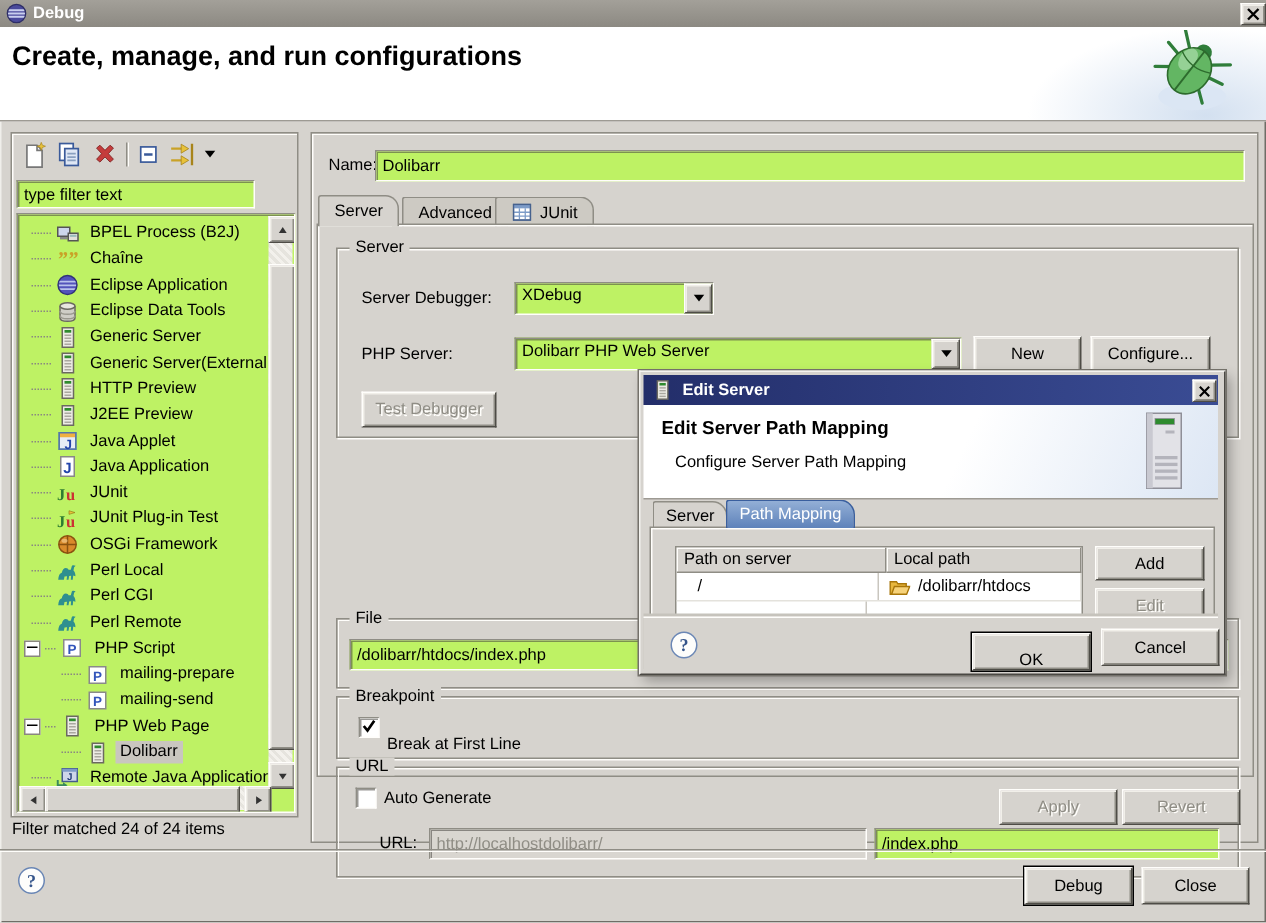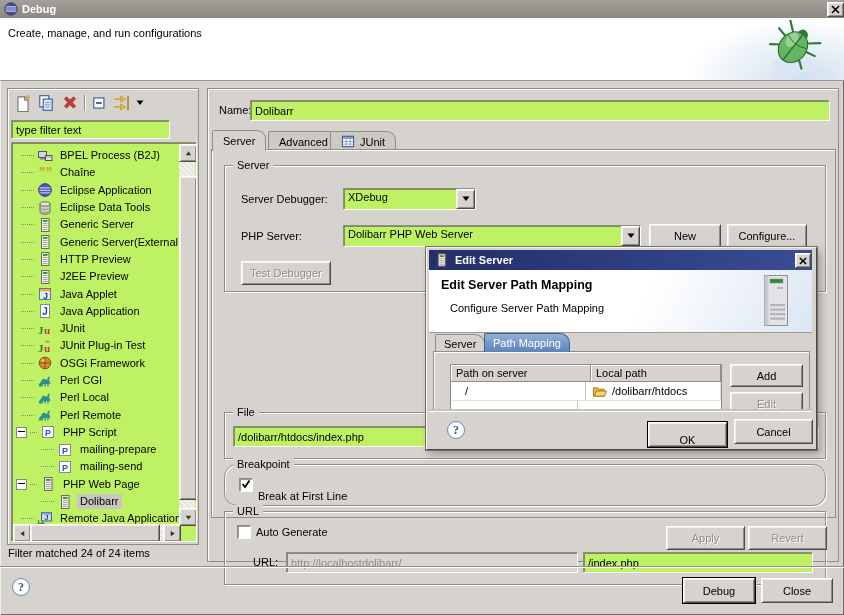--- a/index.html
+++ b/index.html
@@ -80,21 +80,21 @@
         <span style="width:9px;height:9px;display:block;">
           <svg viewBox="0 0 9 9">
             <path d="M1 1l7 7M8 1l-7 7" stroke="#000" stroke-width="1.6"></path>
           </svg>
         </span>
       </span>
   </div>
 
   <div class="abs" style="left:0;top:18px;width:844px;height:62px;background:#fff;border-bottom:1px solid #9d9a93;">
     <div class="abs" style="right:0;top:0;width:160px;height:62px;background:radial-gradient(ellipse at 75% 95%, #d3e0f0 0%, rgba(255,255,255,0) 70%);"></div>
-    <div class="abs" style="left:8px;top:9px;font-size:11px;font-weight:normal;">Create, manage, and run configurations</div>
+    <div class="abs" style="left:8px;top:9px;font-size:18px;font-weight:bold;">Create, manage, and run configurations</div>
     <div class="abs" style="left:763px;top:2px;width:60px;height:58px;">
         <svg viewBox="0 0 64 64">
           <ellipse cx="34" cy="49" rx="25" ry="10" fill="#dbe6f4"></ellipse>
           <g transform="rotate(38 32 30)">
             <g stroke="#2f7d3a" stroke-width="2.4" fill="none" stroke-linecap="round">
               <path d="M22 17L11 8M21 26L7 23M22 34L10 43M42 17L53 8M43 26L57 23M42 34L54 43"></path>
             </g>
             <circle cx="32" cy="13" r="6" fill="#2f7d3a"></circle>
             <ellipse cx="32" cy="30" rx="15" ry="18" fill="#63b663" stroke="#2d6b2d" stroke-width="1.2"></ellipse>
             <ellipse cx="26" cy="24" rx="6" ry="9" fill="#a5d9a5" opacity=".75"></ellipse>
@@ -323,31 +323,31 @@
             <span class="tlabel">OSGi Framework</span>
           </div>
           <div class="trow">
             <span class="tind" style="width:8px"></span>
             <span class="dots"></span>
             <span class="ticon">
               <svg viewBox="0 0 16 16">
                 <path d="M1.8 13.5c.2-2.6 1-4.4 2.4-4.6.4-2 1.4-3.2 2.7-3.2.9 0 1.6.5 2 1.3.4-.2.9-.3 1.3-.2l.7-2.5c.1-.4.5-.6.9-.5l1.6.4-1 .9-.4 2.3c.8.8 1.3 2.1 1.3 3.7l-1.5-.4-.3 2.8h-1.3l.2-2.6-1.3.1-.4 2.5H7.4l.3-2.3-1.7.1-.4 2.2z" fill="#2e8f8f"></path>
               </svg>
             </span>
+            <span class="tlabel">Perl Local</span>
+          </div>
+          <div class="trow">
+            <span class="tind" style="width:8px"></span>
+            <span class="dots"></span>
+            <span class="ticon">
+              <svg viewBox="0 0 16 16">
+                <path d="M1.8 13.5c.2-2.6 1-4.4 2.4-4.6.4-2 1.4-3.2 2.7-3.2.9 0 1.6.5 2 1.3.4-.2.9-.3 1.3-.2l.7-2.5c.1-.4.5-.6.9-.5l1.6.4-1 .9-.4 2.3c.8.8 1.3 2.1 1.3 3.7l-1.5-.4-.3 2.8h-1.3l.2-2.6-1.3.1-.4 2.5H7.4l.3-2.3-1.7.1-.4 2.2z" fill="#2e8f8f"></path>
+              </svg>
+            </span>
             <span class="tlabel">Perl CGI</span>
-          </div>
-          <div class="trow">
-            <span class="tind" style="width:8px"></span>
-            <span class="dots"></span>
-            <span class="ticon">
-              <svg viewBox="0 0 16 16">
-                <path d="M1.8 13.5c.2-2.6 1-4.4 2.4-4.6.4-2 1.4-3.2 2.7-3.2.9 0 1.6.5 2 1.3.4-.2.9-.3 1.3-.2l.7-2.5c.1-.4.5-.6.9-.5l1.6.4-1 .9-.4 2.3c.8.8 1.3 2.1 1.3 3.7l-1.5-.4-.3 2.8h-1.3l.2-2.6-1.3.1-.4 2.5H7.4l.3-2.3-1.7.1-.4 2.2z" fill="#2e8f8f"></path>
-              </svg>
-            </span>
-            <span class="tlabel">Perl Local</span>
           </div>
           <div class="trow">
             <span class="tind" style="width:8px"></span>
             <span class="dots"></span>
             <span class="ticon">
               <svg viewBox="0 0 16 16">
                 <path d="M1.8 13.5c.2-2.6 1-4.4 2.4-4.6.4-2 1.4-3.2 2.7-3.2.9 0 1.6.5 2 1.3.4-.2.9-.3 1.3-.2l.7-2.5c.1-.4.5-.6.9-.5l1.6.4-1 .9-.4 2.3c.8.8 1.3 2.1 1.3 3.7l-1.5-.4-.3 2.8h-1.3l.2-2.6-1.3.1-.4 2.5H7.4l.3-2.3-1.7.1-.4 2.2z" fill="#2e8f8f"></path>
               </svg>
             </span>
             <span class="tlabel">Perl Remote</span>
@@ -534,21 +534,21 @@
           </div>
       </div>
 
       <div class="group abs" style="left:12px;top:262px;width:600px;height:45px;">
         <span class="legend">File</span>
         <div class="sunken abs" style="left:8px;top:13px;width:584px;height:19px;">
           <input class="field" value="/dolibarr/htdocs/index.php" style="">
         </div>
       </div>
 
-      <div class="group abs" style="left:12px;top:314px;width:600px;height:40px;border-radius:13px;">
+      <div class="group abs" style="left:12px;top:314px;width:600px;height:40px;">
         <span class="legend">Breakpoint</span>
         <span class="cb abs" style="left:14px;top:13px;">
             <span style="width:10px;height:10px;display:block;margin:0 0 0 1px;">
               <svg viewBox="0 0 10 10">
                 <path d="M1.5 5l2.5 3 4.5-6.5" fill="none" stroke="#000" stroke-width="1.8"></path>
               </svg>
             </span>
           </span>
         <span class="abs" style="left:33px;top:14px;margin-top:11px;">Break at First Line</span>
       </div>

